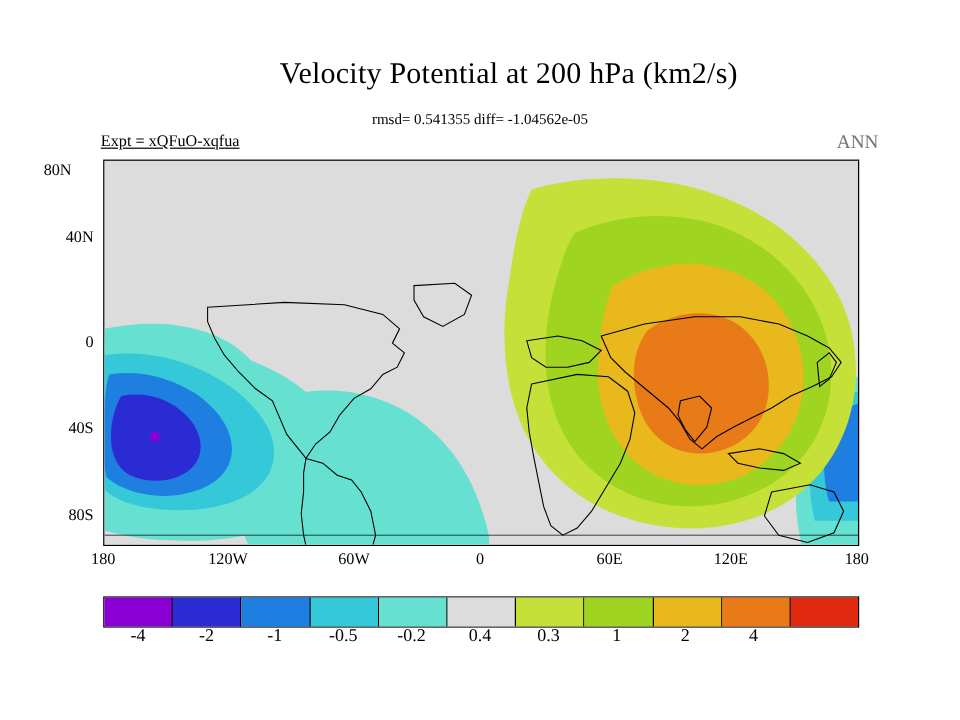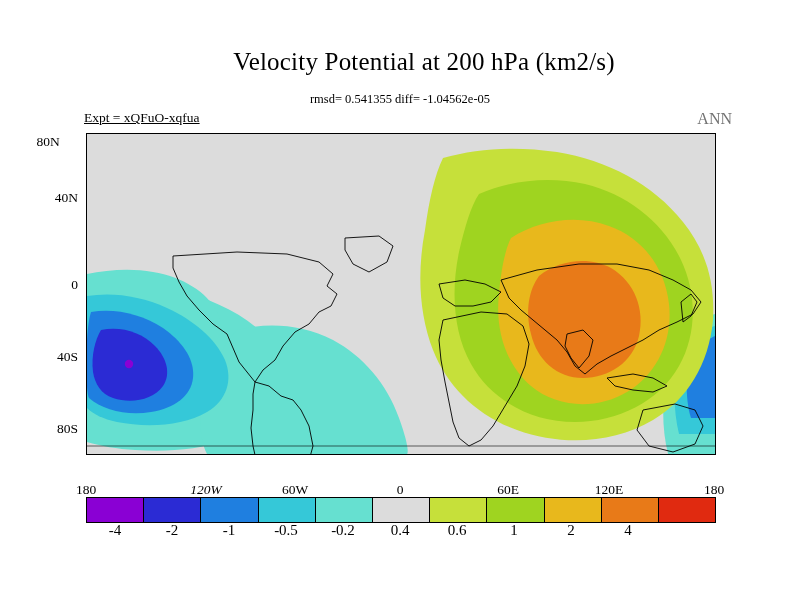--- a/index.html
+++ b/index.html
@@ -11,21 +11,21 @@
   #subtitle{position:absolute;left:0;top:104px;width:800px;text-align:center;font-size:13px;color:#000;}
   #exptlabel{position:absolute;left:84px;top:110px;font-size:13.5px;color:#000;text-decoration:underline;}
   #annlabel{position:absolute;right:68px;top:110px;font-size:16px;color:#737373;}
 
   
   #plotbox{position:absolute;left:86px;top:133px;width:628px;height:320px;border:1px solid #000;background:#d9d9d9;overflow:hidden;}
   #mapsvg{position:absolute;left:0;top:0;width:628px;height:320px;display:block;}
 
   
   .ytick{position:absolute;right:722px;font-size:13.5px;color:#000;text-align:right;width:60px;}
-  .xtick{position:absolute;top:458px;font-size:13.5px;color:#000;text-align:center;width:60px;margin-top:24px;}
+  .xtick{position:absolute;top:458px;font-size:13.5px;color:#000;text-align:center;width:60px;}
 
   
   #cbar{position:absolute;left:86px;top:497px;width:628px;height:24px;border:1px solid #000;display:flex;}
   #cbar div{flex:1 1 0;height:100%;border-right:1px solid #000;}
   #cbar div:last-child{border-right:none;}
   .cblabel{position:absolute;top:522px;font-size:15px;color:#000;text-align:center;width:60px;}
 </style>
 </head>
 <body>
 
@@ -120,21 +120,21 @@
     </svg>
   </div>
 
   <div class="ytick" style="top:134px;text-align:center;">80N</div>
   <div class="ytick" style="top:190px;">40N</div>
   <div class="ytick" style="top:277px;">0</div>
   <div class="ytick" style="top:349px;">40S</div>
   <div class="ytick" style="top:421px;">80S</div>
 
   <div class="xtick" style="left:56px;">180</div>
-  <div class="xtick" style="left:176px;font-style:italic;">120W</div>
+  <div class="xtick" style="left:160px;">120W</div>
   <div class="xtick" style="left:265px;">60W</div>
   <div class="xtick" style="left:370px;">0</div>
   <div class="xtick" style="left:478px;">60E</div>
   <div class="xtick" style="left:579px;">120E</div>
   <div class="xtick" style="left:684px;">180</div>
 
   <div id="cbar">
     <div style="background:#8a00d4"></div>
     <div style="background:#2b2bd4"></div>
     <div style="background:#1f7fe0"></div>
@@ -147,18 +147,18 @@
     <div style="background:#e87a18"></div>
     <div style="background:#e02a10"></div>
   </div>
 
   <div class="cblabel" style="left:85px;">-4</div>
   <div class="cblabel" style="left:142px;">-2</div>
   <div class="cblabel" style="left:199px;">-1</div>
   <div class="cblabel" style="left:256px;">-0.5</div>
   <div class="cblabel" style="left:313px;">-0.2</div>
   <div class="cblabel" style="left:370px;">0.4</div>
-  <div class="cblabel" style="left:427px;">0.6</div>
+  <div class="cblabel" style="left:427px;">0.3</div>
   <div class="cblabel" style="left:484px;">1</div>
   <div class="cblabel" style="left:541px;">2</div>
   <div class="cblabel" style="left:598px;">4</div>
 
 </div>
 
 </body></html>

